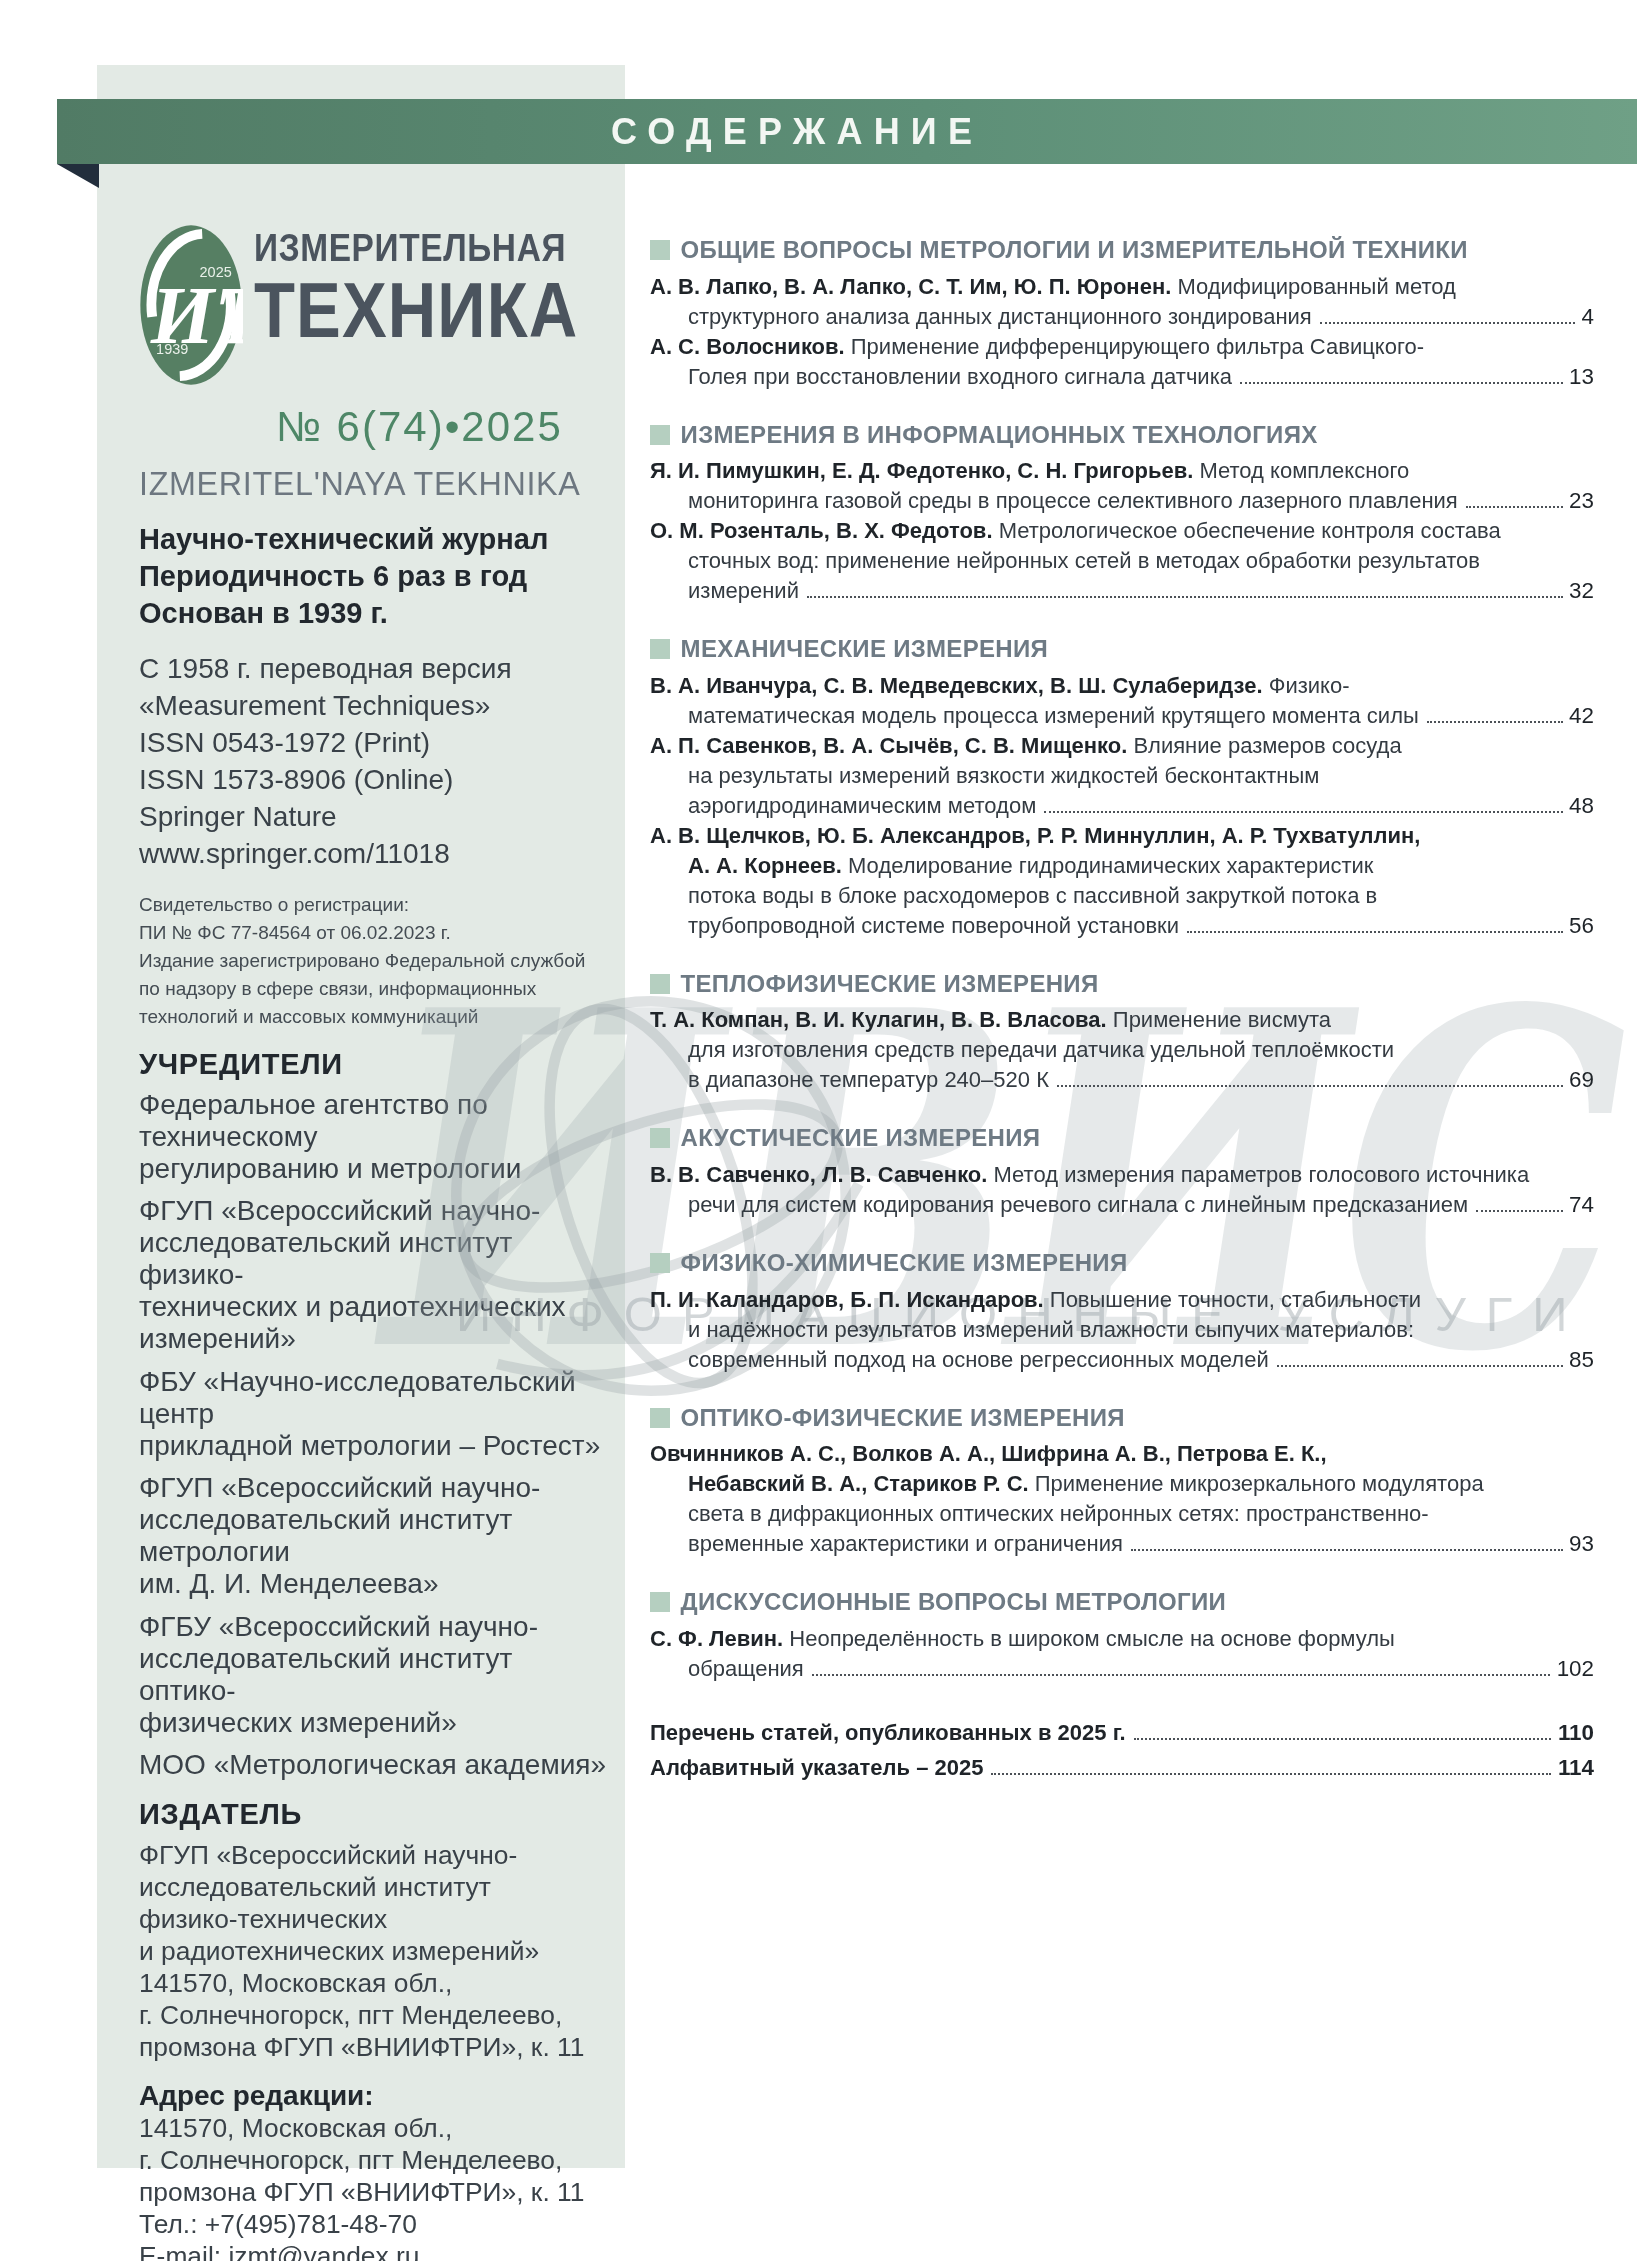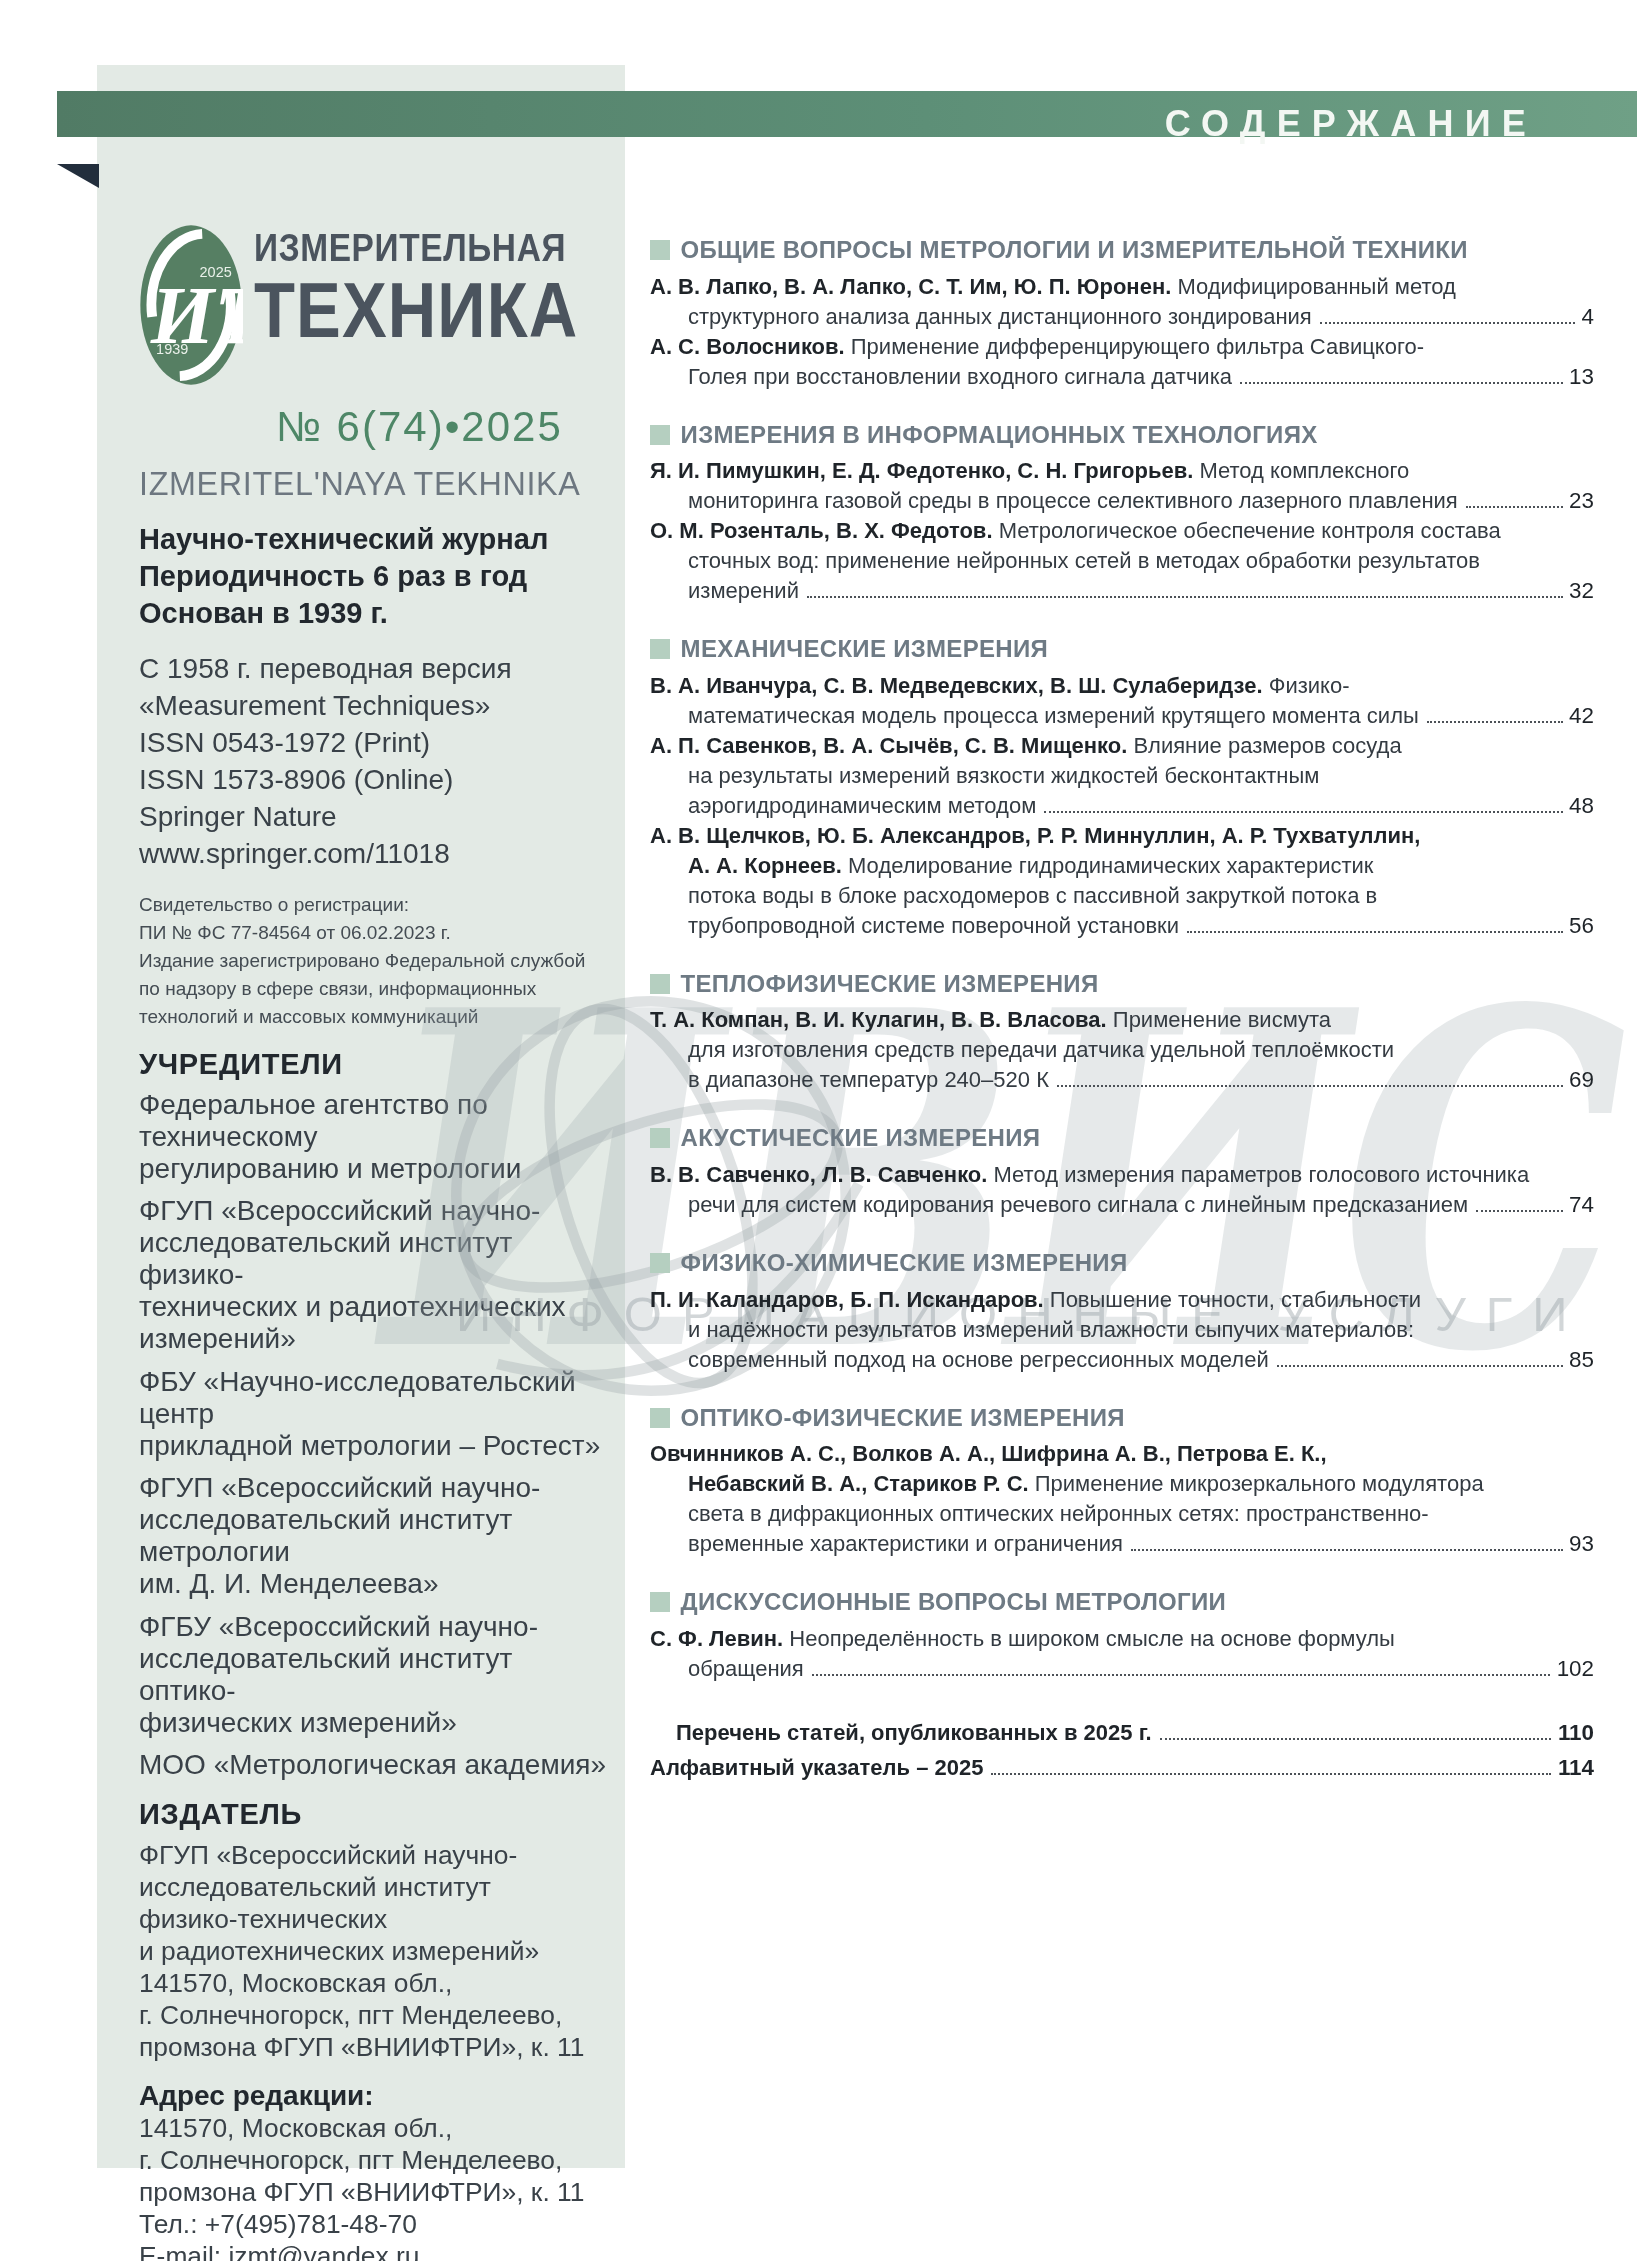--- a/index.html
+++ b/index.html
@@ -36,23 +36,23 @@
   .sb-journal{margin-top:18.5px;font-size:29px;font-weight:bold;line-height:37px;color:#22282e;}
   .sb-translation{margin-top:18.5px;font-size:28px;line-height:37px;color:#394148;}
   .sb-registration{margin-top:18.5px;font-size:19px;line-height:28px;color:#444c53;}
   .sb-heading{margin-top:17px;margin-bottom:8px;font-size:29px;font-weight:bold;line-height:33px;color:#22282e;letter-spacing:0.7px;}
   .founder-para{white-space:pre-line;font-size:28px;line-height:32px;color:#394148;margin:0 0 10.6px 0;}
   .sb-publisher{font-size:26.4px;line-height:32px;color:#394148;}
   .sb-edit-head{margin-top:16px;font-size:28px;font-weight:bold;line-height:33px;color:#22282e;}
   .sb-editorial{font-size:26.4px;line-height:32px;color:#394148;}
   
   .ribbon{
-    position:absolute;left:57px;right:0;top:91px;height:46px;z-index:3;
+    position:absolute;left:57px;right:0;top:99px;height:65px;z-index:3;
     background:linear-gradient(90deg,#517b65 0%,#5d8f77 55%,#6fa086 100%);
-    text-align:right;
+    text-align:center;
   }
   .ribbon span{
     display:inline-block;line-height:65px;padding-right:100px;
     font-size:36px;font-weight:bold;color:#f3f7f3;letter-spacing:11.2px;
   }
   .fold{
     position:absolute;left:57px;top:164px;width:42px;height:24px;z-index:3;
     background:#222e3c;clip-path:polygon(0 0,100% 0,100% 100%);
   }
   
@@ -73,21 +73,21 @@
   .toc-section:first-child .sec-header{margin-top:12px;}
   .sec-bullet{flex:0 0 auto;width:20px;height:20px;background:#b5cfc0;margin-right:10.6px;}
   .sec-title{font-size:24px;font-weight:bold;color:#6e7a84;letter-spacing:0.3px;white-space:nowrap;}
   .line{font-size:22px;line-height:30px;color:#343b42;white-space:nowrap;}
   .line.indent{padding-left:38px;}
   .line.last{display:flex;align-items:baseline;white-space:nowrap;}
   .line .b{font-weight:bold;color:#1f2429;}
   .leader{flex:1 1 auto;border-bottom:2.6px dotted #4c5157;margin:0 6.6px 6.6px 8px;min-width:20px;}
   .pagenum{flex:0 0 auto;font-size:22.4px;color:#1f2429;}
   .backmatter .line{font-weight:bold;color:#1f2429;}
-  .backmatter .bm-first{margin-top:34px;margin-left:26px;}
+  .backmatter .bm-first{margin-top:34px;}
   .backmatter .bm-next{margin-top:5.3px;}
 </style>
 </head>
 <body>
 
 <div class="panel">
   <div class="mast-row">
     <svg class="logo-svg" width="104" height="164" viewBox="0 0 158 248">
       <ellipse cx="79" cy="124" rx="77" ry="121" fill="#567f63"></ellipse>
       <path d="M 96 16 A 80 108 0 0 0 20 142" fill="none" stroke="#ffffff" stroke-width="15"></path>

